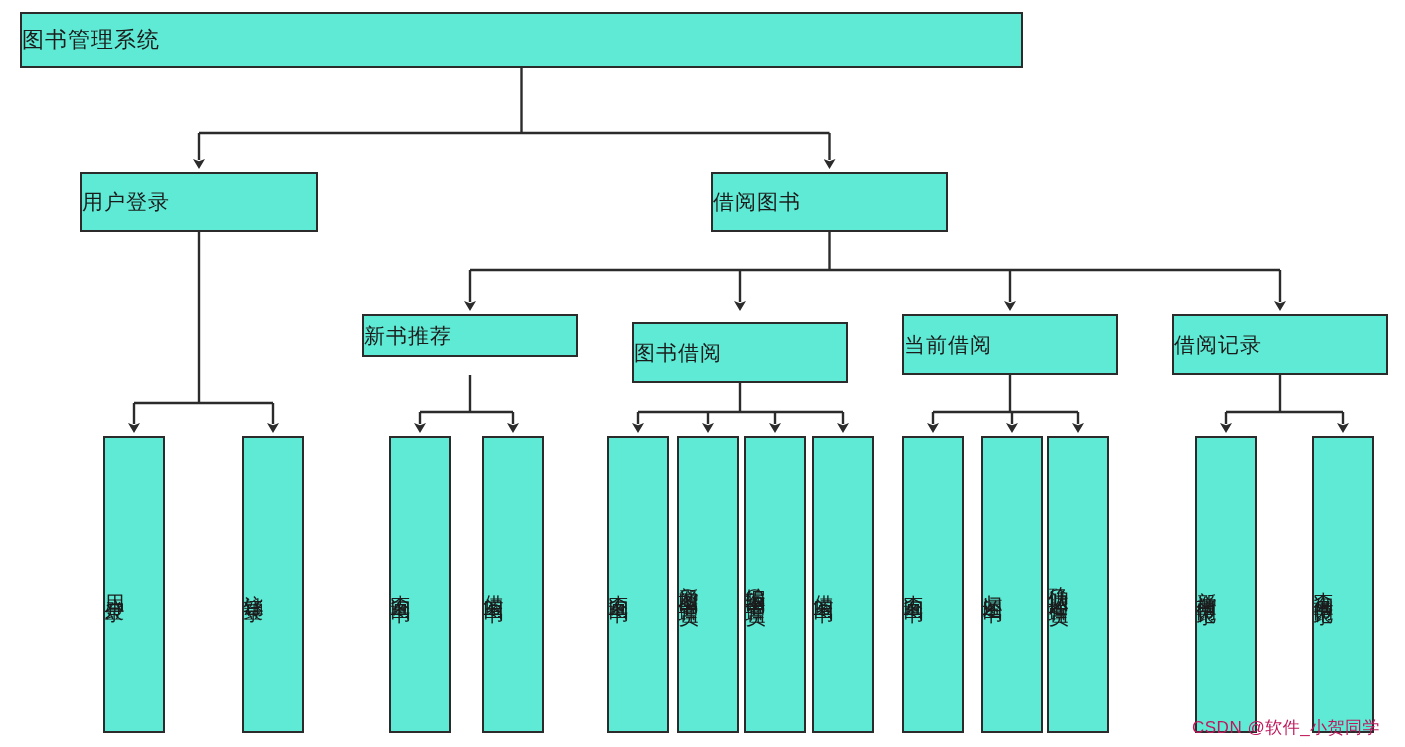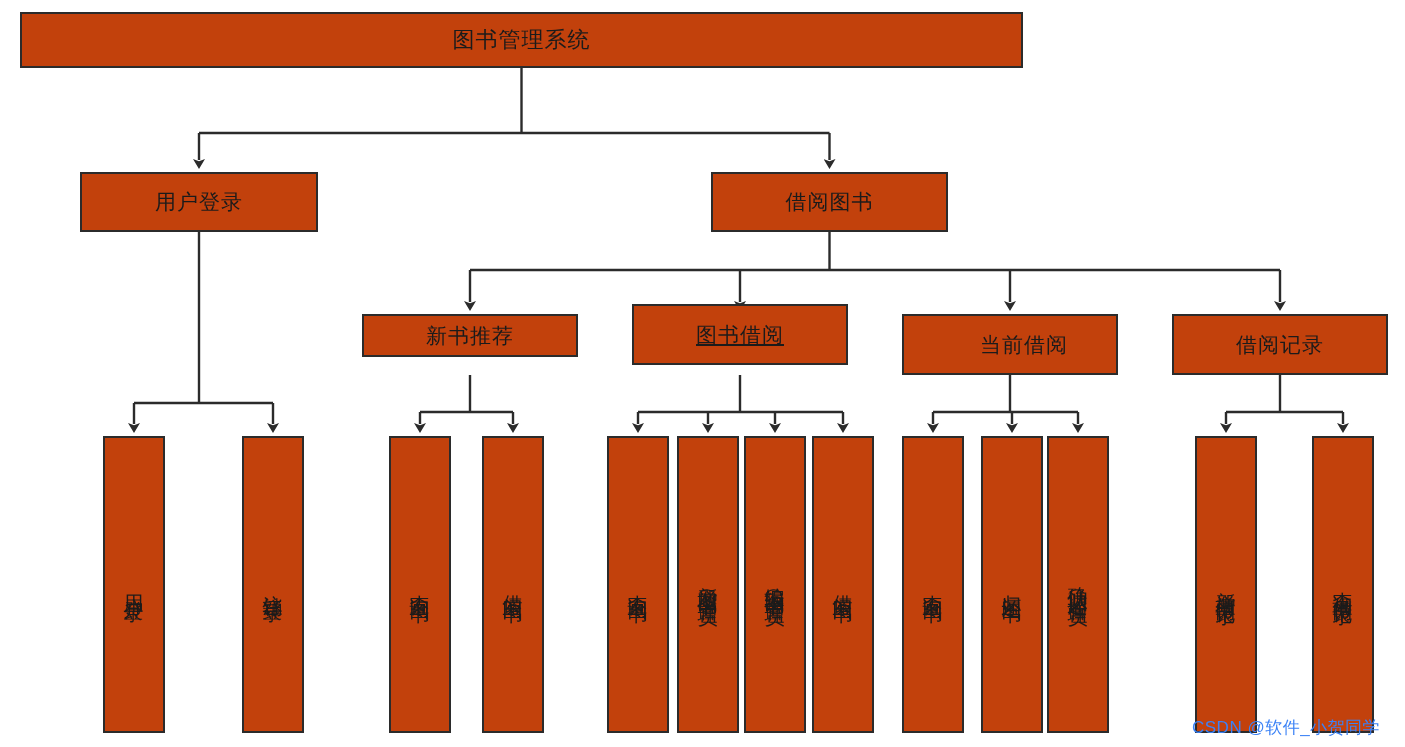--- a/index.html
+++ b/index.html
@@ -23,24 +23,23 @@
     left: 0;
     top: 0;
     width: 1405px;
     height: 747px;
     pointer-events: none;
   }
   .node {
     position: absolute;
     box-sizing: border-box;
     border: 2px solid #2b2b2b;
-    background: #c2410c;
+    background: #5eead4;
     display: flex;
     align-items: center;
-    justify-content: center;
     color: #1b1b1b;
   }
   .node.horiz {
     font-size: 21px;
     line-height: 1.2;
     letter-spacing: 1px;
   }
   .node.root {
     font-size: 22px;
   }
@@ -50,21 +49,21 @@
   }
   .leaf .vlabel {
     writing-mode: vertical-rl;
     text-orientation: upright;
     white-space: nowrap;
     letter-spacing: 3px;
     line-height: 1;
   }
   .watermark {
     position: absolute;
-    color: #3b82f6;
+    color: #be185d;
     font-size: 17px;
     letter-spacing: 0.5px;
     white-space: nowrap;
     user-select: none;
   }
 </style>
 </head>
 <body>
 
 <div id="canvas">
@@ -117,24 +116,24 @@
       </div>
       <div class="node horiz" style="left: 80px; top: 172px; width: 238px; height: 60px;">
         <span class="hlabel">用户登录</span>
       </div>
       <div class="node horiz" style="left: 711px; top: 172px; width: 237px; height: 60px;">
         <span class="hlabel">借阅图书</span>
       </div>
       <div class="node horiz" style="left: 362px; top: 314px; width: 216px; height: 43px;">
         <span class="hlabel">新书推荐</span>
       </div>
-      <div class="node horiz" style="left: 632px; top: 304px; width: 216px; height: 61px; text-decoration: underline;">
+      <div class="node horiz" style="left: 632px; top: 322px; width: 216px; height: 61px;">
         <span class="hlabel">图书借阅</span>
       </div>
-      <div class="node horiz" style="left: 902px; top: 314px; width: 216px; height: 61px; padding-left: 28px;">
+      <div class="node horiz" style="left: 902px; top: 314px; width: 216px; height: 61px;">
         <span class="hlabel">当前借阅</span>
       </div>
       <div class="node horiz" style="left: 1172px; top: 314px; width: 216px; height: 61px;">
         <span class="hlabel">借阅记录</span>
       </div>
       <div class="node leaf" style="left: 103px; top: 436px; width: 62px; height: 297px;">
         <span class="vlabel">用户登录</span>
       </div>
       <div class="node leaf" style="left: 242px; top: 436px; width: 62px; height: 297px;">
         <span class="vlabel">注销登录</span>

